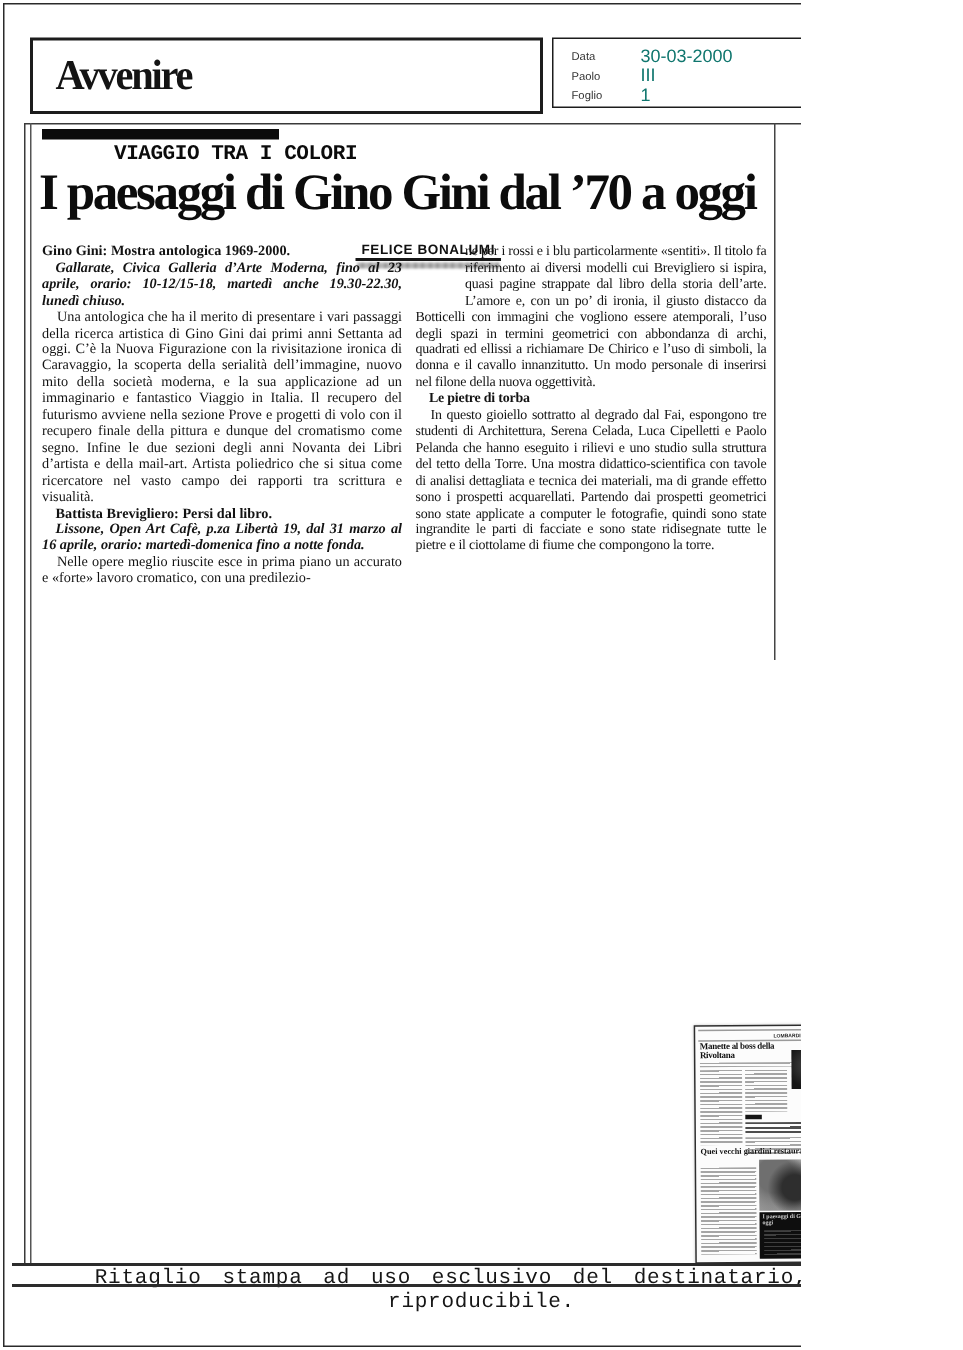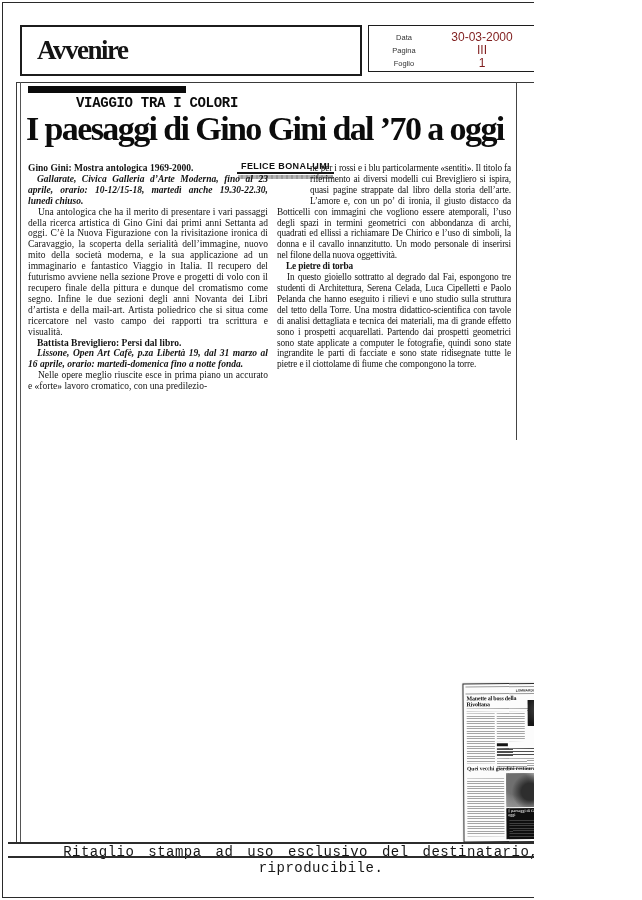--- a/index.html
+++ b/index.html
@@ -7,23 +7,23 @@
           font-family:"Liberation Serif",serif;color:#111;}
   .frame{position:absolute;left:2px;top:2px;width:636px;height:894px;border:1.5px solid #2a2a2a;}
 
   
   .masthead-box{position:absolute;left:20px;top:25px;width:338px;height:47px;border:2px solid #1c1c1c;
                 display:flex;align-items:center;}
   .masthead{font-family:"Liberation Serif",serif;font-weight:bold;font-size:27px;letter-spacing:-1.5px;
             margin-left:15px;transform:scaleY(1.05);color:#141414;}
   .meta-box{position:absolute;left:368px;top:25px;width:170px;height:47px;border:1.5px solid #1c1c1c;
             padding:4px 0 0 12px;box-sizing:border-box;}
-  .meta-row{display:grid;grid-template-columns:46px 1fr;height:13px;align-items:center;text-align:center;}
+  .meta-row{display:grid;grid-template-columns:46px 1fr;height:13px;align-items:center;}
   .meta-label{font-family:"Liberation Sans",sans-serif;font-size:7.5px;color:#333;}
-  .meta-value{font-family:"Liberation Sans",sans-serif;font-size:12px;color:#7f1d1d;}
+  .meta-value{font-family:"Liberation Sans",sans-serif;font-size:12px;color:#0f766e;}
 
   
   .rule{position:absolute;background:#3a3a3a;}
   .rule-top{left:16px;top:82px;width:580px;height:1px;}
   .rule-l1{left:16px;top:82px;width:1px;height:760px;}
   .rule-l2{left:20px;top:82px;width:1px;height:760px;background:#555;}
   .rule-r{left:595px;top:82px;width:1px;height:760px;}
   .rule-col{left:516px;top:82px;width:1px;height:358px;background:#444;}
 
   
@@ -92,21 +92,21 @@
 
   <div class="masthead-box">
     <div class="masthead">Avvenire</div>
   </div>
   <div class="meta-box">
     <div class="meta-row">
       <span class="meta-label">Data</span>
       <span class="meta-value">30-03-2000</span>
     </div>
     <div class="meta-row">
-      <span class="meta-label">Pagina</span>
+      <span class="meta-label">Paolo</span>
       <span class="meta-value">III</span>
     </div>
     <div class="meta-row">
       <span class="meta-label">Foglio</span>
       <span class="meta-value">1</span>
     </div>
   </div>
 
   <div class="rule rule-top"></div>
   <div class="rule rule-l1"></div>

